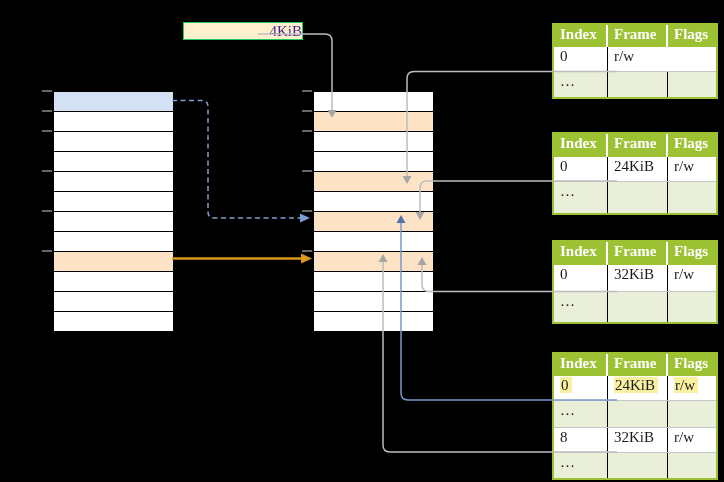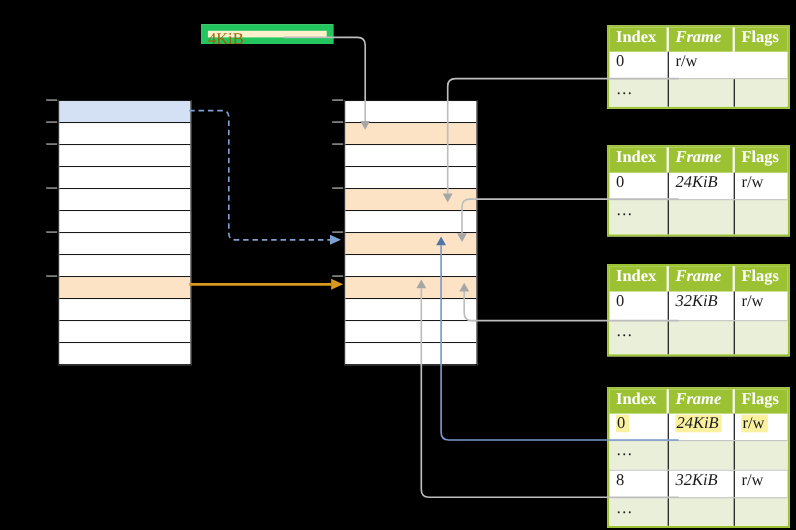--- a/index.html
+++ b/index.html
@@ -11,31 +11,31 @@
          display:flex; flex-direction:column; }
   .mem .mrow { flex:1 1 auto; border-bottom:1px solid #000; background:#fff; }
   .mem .mrow:last-child { border-bottom:none; }
   .mem .mrow.blue   { background:var(--blue_row,#d4e1f4); }
   .mem .mrow.orange { background:var(--orange_row,#fce3c6); }
   #left-mem  { left:53px;  top:91px; }
   #mid-mem   { left:313px; top:91px; }
 
   
   .psize { position:absolute; left:183px; top:22px; width:120px; height:18px; box-sizing:border-box;
-           background:var(--cream_box,#fdf0cc); border:6px solid #22c55e; color:#a16207;
-           font-size:15px; line-height:16px; text-align:left; }
+           background:var(--cream_box,#fdf0cc); border:1px solid #22c55e; color:#4c1d95;
+           font-size:15px; line-height:16px; text-align:right; }
 
   
   .ft { position:absolute; left:552px; width:166px; box-sizing:border-box;
         border:2px solid var(--table_header_green,#9cc234); background:#fff; font-size:15px; }
   .ft .row { display:flex; }
   .ft .ft-h { background:var(--table_header_green,#9cc234); color:#fff; font-weight:bold; }
   .ft .c { box-sizing:border-box; padding:1px 0 0 6px; overflow:hidden; white-space:nowrap; color:#1a1a1a; }
   .ft .ft-h .c { color:#fff; }
-  .ft .c1 { width:54px; } .ft .c2 { width:60px;font-style:italic; } .ft .c3 { flex:1 1 auto; }
+  .ft .c1 { width:54px; } .ft .c2 { width:60px; } .ft .c3 { flex:1 1 auto; }
   .ft .ft-h .c1, .ft .ft-h .c2 { border-right:2px solid #fff; }
   .ft .ft-r .c1, .ft .ft-r .c2 { border-right:1px solid #000; }
   .ft .ft-r + .ft-r { border-top:1px solid #c6c6c6; }
   .ft .dots { background:var(--table_row_green,#e9efd8); }
   .hl { background:var(--yellow_highlight,#faf1a0); padding:0 3px 0 1px; }
 
   
   #overlay { position:absolute; left:0; top:0; z-index:5; pointer-events:none; }
 </style>
 </head>

